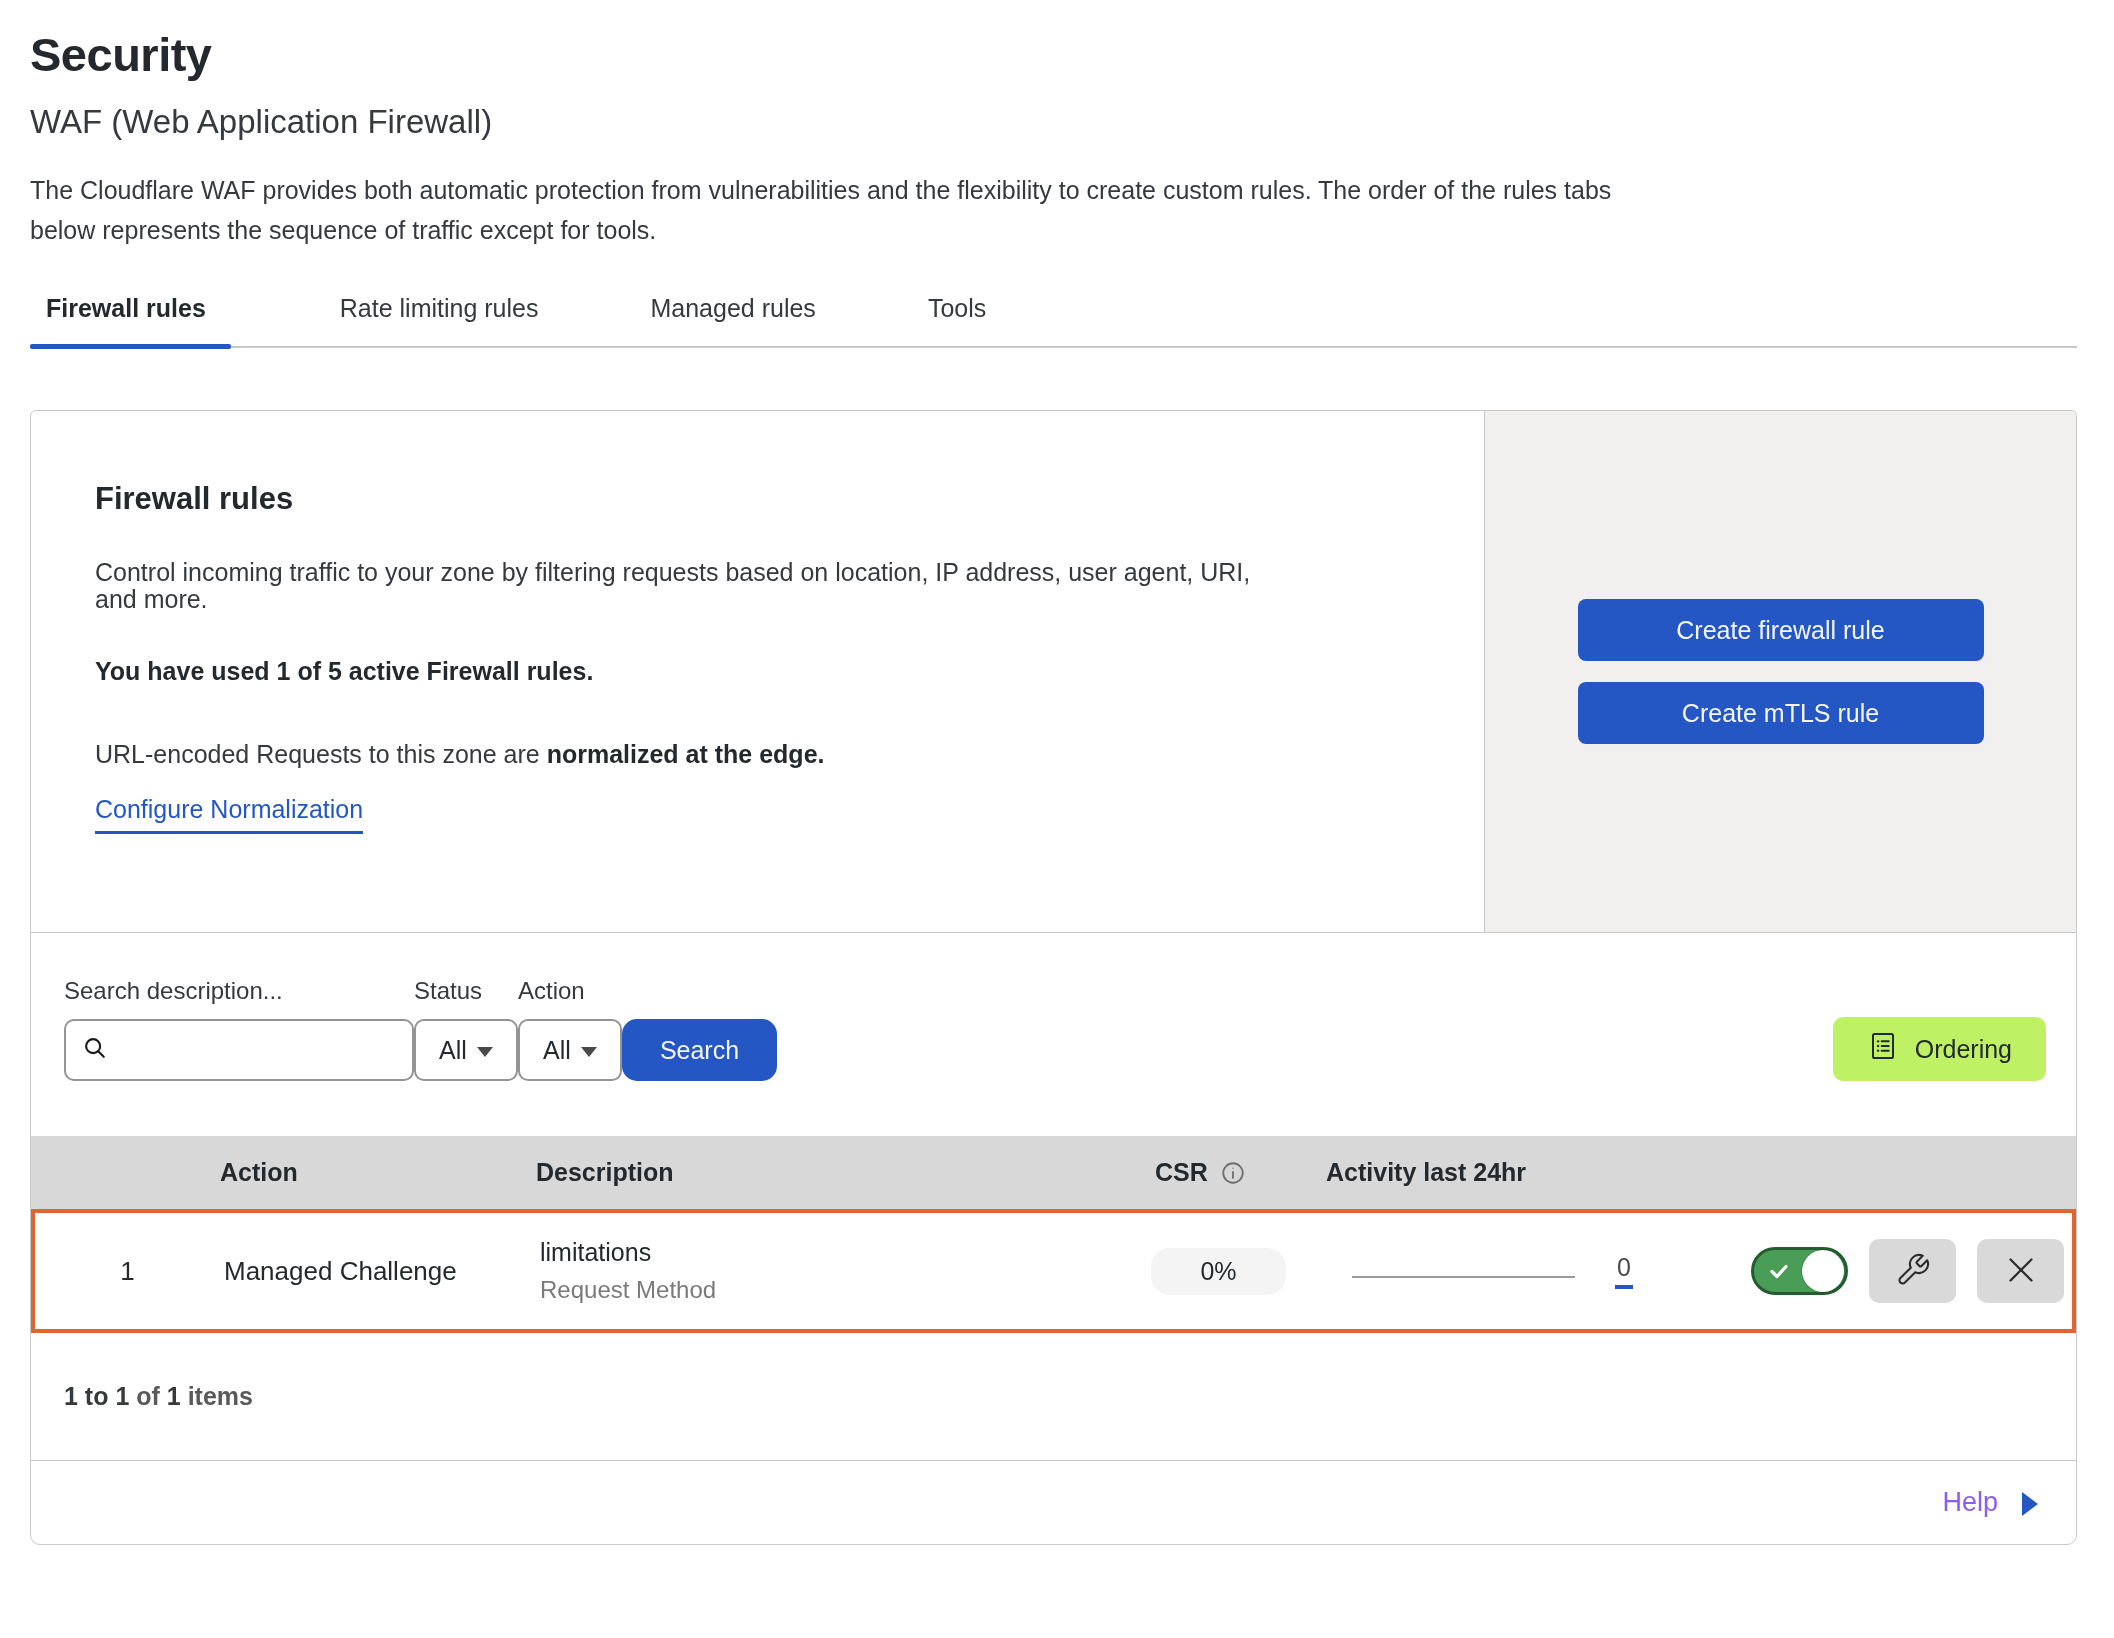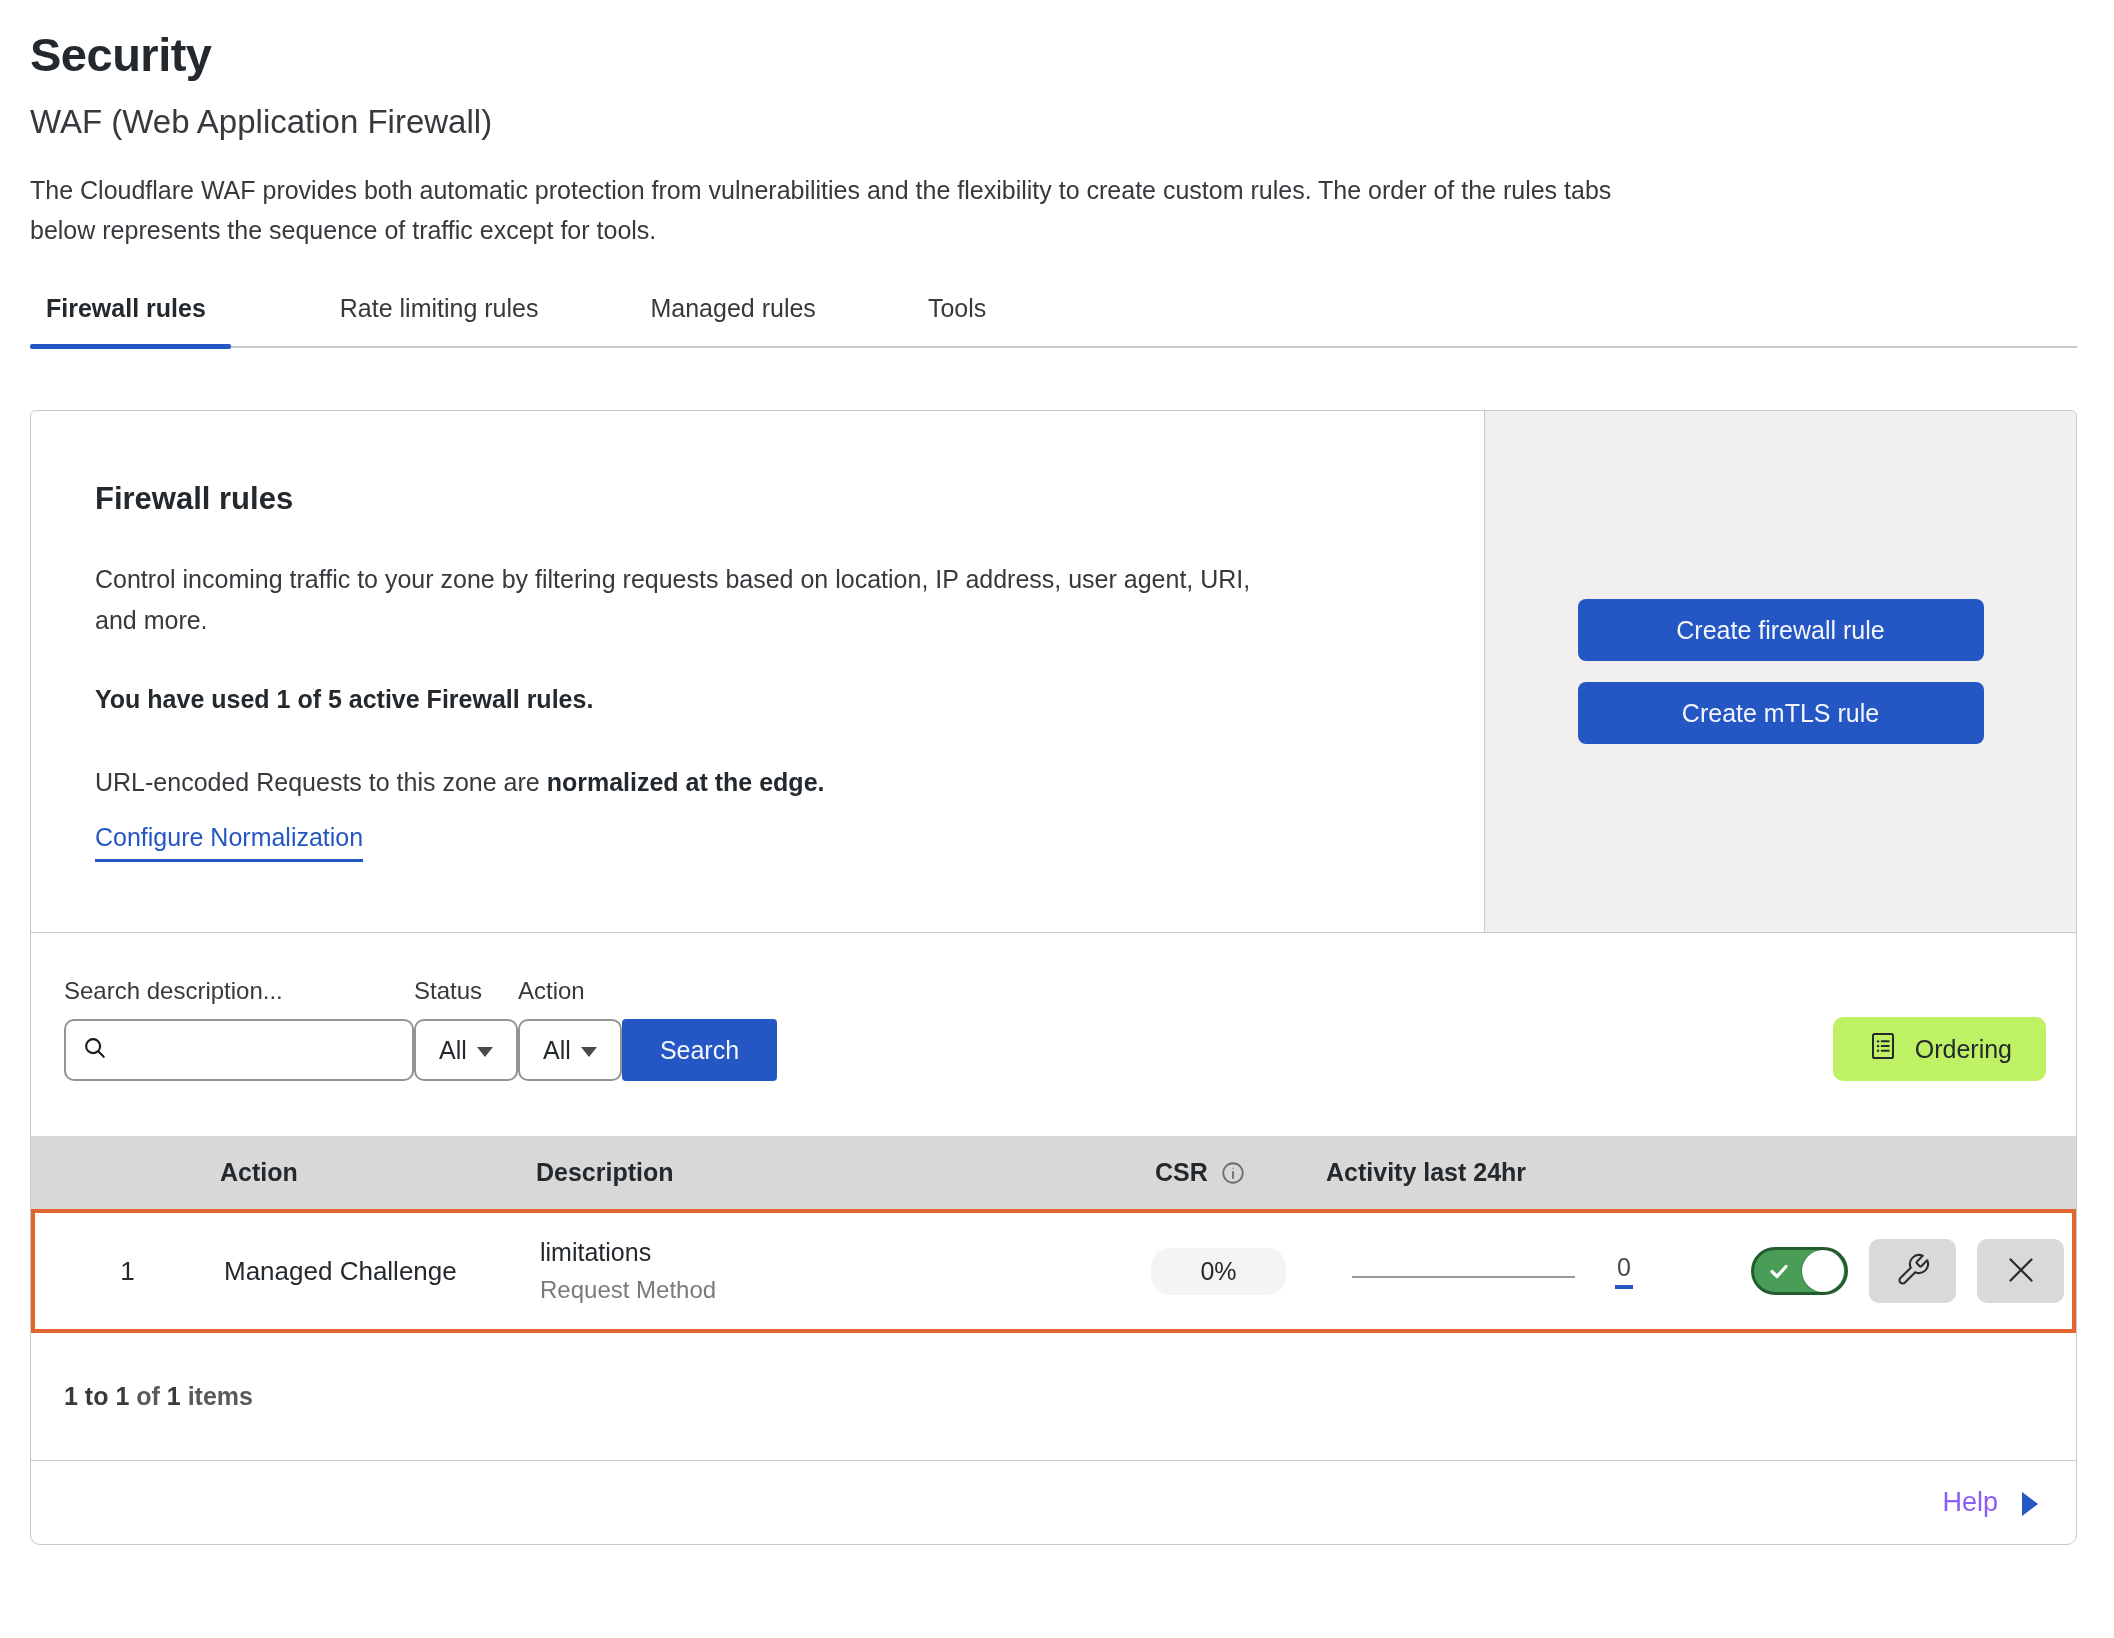--- a/index.html
+++ b/index.html
@@ -23,42 +23,42 @@
   .tab:first-child { padding-left:16px; margin-right:84px; }
   .tab.active { font-weight:700; color:#24292e; }
   .tab.active::after { content:""; position:absolute; left:0; right:0; bottom:-3px; height:5px; background:#2456c4; border-radius:2px; }
 
   
   .panel { margin-top:62px; width:2047px; border:1px solid #c9c9c9; border-radius:6px 6px 10px 10px; background:#fff; }
 
   .panel-top { display:flex; min-height:521px; }
   .panel-top-left { flex:1; padding:70px 40px 40px 64px; }
   .card-h3 { font-size:31px; font-weight:700; color:#24292e; margin:0 0 42px 0; }
-  .card-desc { font-size:25px; line-height:41px; margin:0 0 44px 0; max-width:1165px; }
+  .card-desc { font-size:25px; line-height:27px; margin:0 0 44px 0; max-width:1165px; }
   .card-usage { font-size:25px; font-weight:700; color:#24292e; margin:0 0 54px 0; }
   .card-norm { font-size:25px; margin:0 0 26px 0; }
   .card-norm b { color:#24292e; }
   .config-link { color:#2456c4; font-size:25px; text-decoration:none; border-bottom:3px solid #2456c4; padding-bottom:7px; display:inline-block; cursor:pointer; }
 
   .panel-top-right { width:592px; background:#f1f0ef; border-left:1px solid #c9c9c9; border-radius:0 6px 0 0;
                      display:flex; flex-direction:column; align-items:center; justify-content:center; gap:21px; }
   .btn-primary { width:406px; height:62px; background:#2456c4; color:#f4f6fb; font-size:25px;
                  border:none; border-radius:8px; font-family:inherit; cursor:pointer; }
 
   
   .filter-section { border-top:1px solid #c9c9c9; padding:44px 30px 55px 33px; display:flex; justify-content:space-between; align-items:flex-end; }
   .filter-left { display:flex; align-items:flex-end; }
   .field { display:flex; flex-direction:column; gap:14px; }
   .field-label { font-size:24px; color:#36393d; }
   .search-box { width:350px; height:62px; border:2px solid #949494; border-radius:10px; display:flex; align-items:center; padding:0 14px; background:#fff; }
   .search-box input { border:none; outline:none; font-size:24px; flex:1; min-width:0; font-family:inherit; background:transparent; }
   .select-box { width:104px; height:62px; border:2px solid #949494; border-radius:10px; background:#fff;
                 display:flex; align-items:center; justify-content:center; gap:10px; font-size:25px; color:#24292e; cursor:pointer; }
   .caret { width:0; height:0; border-left:8px solid transparent; border-right:8px solid transparent; border-top:10px solid #4a4a4a; margin-top:3px; }
-  .btn-search { width:155px; height:62px; background:#2456c4; color:#f4f6fb; font-size:25px; border:none; border-radius:4px; font-family:inherit; cursor:pointer; }
+  .btn-search { width:155px; height:62px; background:#2456c4; color:#f4f6fb; font-size:25px; border:none; border-radius:15px; font-family:inherit; cursor:pointer; }
   .btn-ordering { height:64px; padding:0 34px; background:#bef264; color:#24292e; font-size:25px; border:none; border-radius:10px;
                   display:flex; align-items:center; gap:16px; font-family:inherit; cursor:pointer; }
 
   
   .tgrid { display:grid; grid-template-columns:185px 320px 1fr 195px 375px 386px; align-items:center; }
   .thead { background:#d8d8d8; height:73px; font-size:25px; font-weight:700; color:#24292e; }
   .thead .cell { display:flex; align-items:center; gap:12px; }
   .c-action { padding-left:4px; }
   .c-csr { padding-left:35px; }
   .c-activity { padding-left:11px; }

